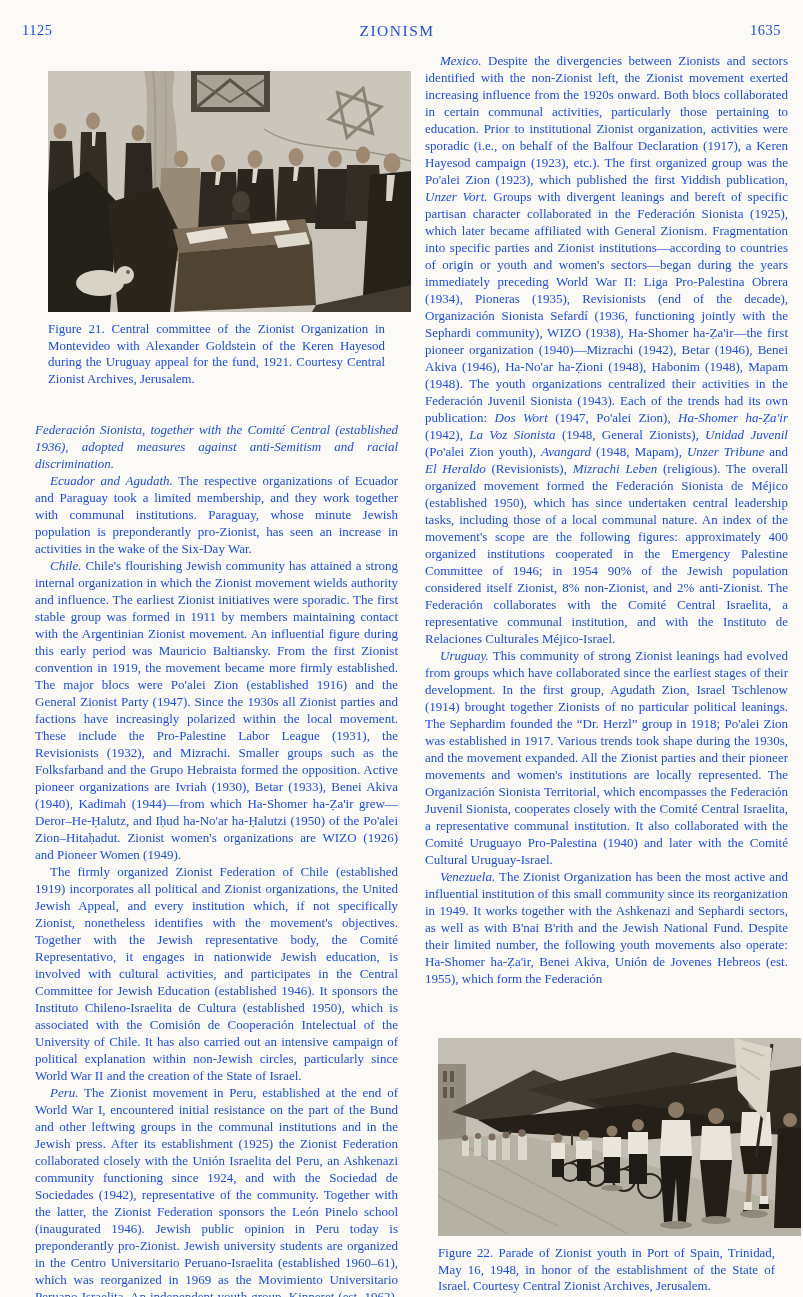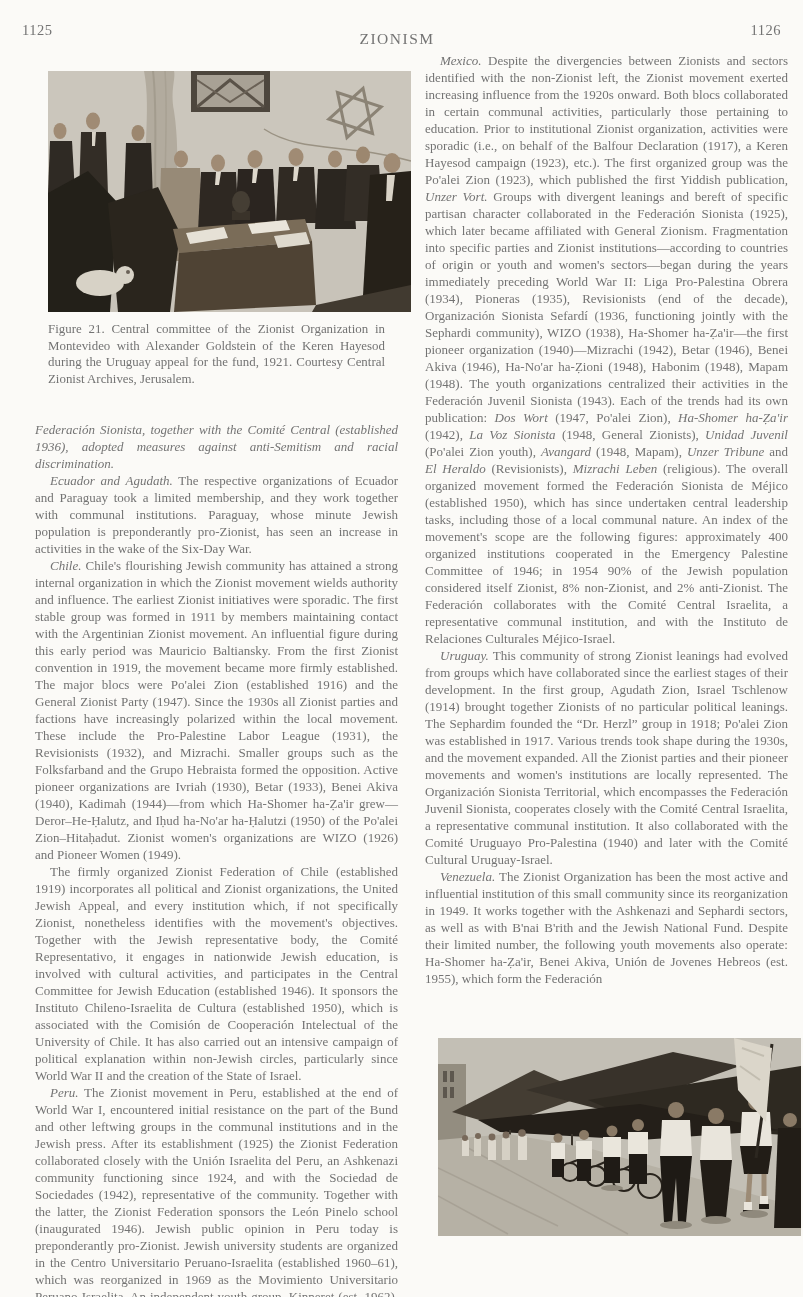--- a/index.html
+++ b/index.html
@@ -1,27 +1,27 @@
 <!DOCTYPE html>
 <html><head>
 <meta charset="utf-8">
 <style>
   html,body{margin:0;padding:0;background:#e8e6e1;}
   .page{
     position:relative;width:803px;height:1297px;margin:0 auto;
-    background:#fbfaf7;color:#737373;overflow:hidden;
+    background:#fbfaf7;color:#1d4ed8;overflow:hidden;
     font-family:"Liberation Serif","DejaVu Serif",serif;
   }
   .header{position:absolute;top:22px;left:0;width:803px;height:22px;}
   .pagenum{position:absolute;font-size:14.5px;letter-spacing:.5px;}
   .pagenum.left{left:22px;top:0;}
   .pagenum.right{right:22px;top:0;}
   .running-title{
     position:absolute;left:0;right:9px;top:0;text-align:center;
-    font-size:15.5px;letter-spacing:1.5px;margin-top:8px;
+    font-size:15.5px;letter-spacing:1.5px;
   }
   .column{position:absolute;width:363px;}
   .col-left{left:35px;top:58px;}
   .col-right{left:425px;top:52px;}
   .text-block{font-size:13px;line-height:17px;text-align:justify;}
   .para{text-indent:15px;}
   .para.noindent{text-indent:0;font-style:italic;}
   .it{font-style:italic;}
   figure{margin:0;padding:13px;}
   .photo{width:363px;background:#c8c3b9;font-size:0;line-height:0;}
@@ -35,21 +35,21 @@
   .fig22{margin-top:38px;}
 </style>
 </head>
 <body>
 
 <div class="page">
 
   <div class="header">
     <span class="pagenum left">1125</span>
     <span class="running-title">ZIONISM</span>
-    <span class="pagenum right">1126</span>
+    <span class="pagenum right">1635</span>
   </div>
 
   <div class="column col-left">
     <figure class="figure fig21">
       <div class="photo photo21">
         <svg viewBox="0 0 363 241" preserveAspectRatio="none">
           <rect width="363" height="241" fill="#c8c3b9"></rect>
           <rect x="0" y="0" width="363" height="152" fill="#cbc6bc"></rect>
 
           <g>
@@ -234,16 +234,17 @@
           </g>
 
           <g fill="#8f897c">
             <ellipse cx="238" cy="187" rx="16" ry="4"></ellipse>
             <ellipse cx="278" cy="182" rx="15" ry="4"></ellipse>
             <ellipse cx="316" cy="176" rx="14" ry="4"></ellipse>
             <ellipse cx="174" cy="150" rx="11" ry="3"></ellipse>
           </g>
         </svg>
       </div>
+      <figcaption class="caption">Figure 22. Parade of Zionist youth in Port of Spain, Trinidad, May 16, 1948, in honor of the establishment of the State of Israel. Courtesy Central Zionist Archives, Jerusalem.</figcaption>
     </figure>
   </div>
 
 </div>
 
 </body></html>

